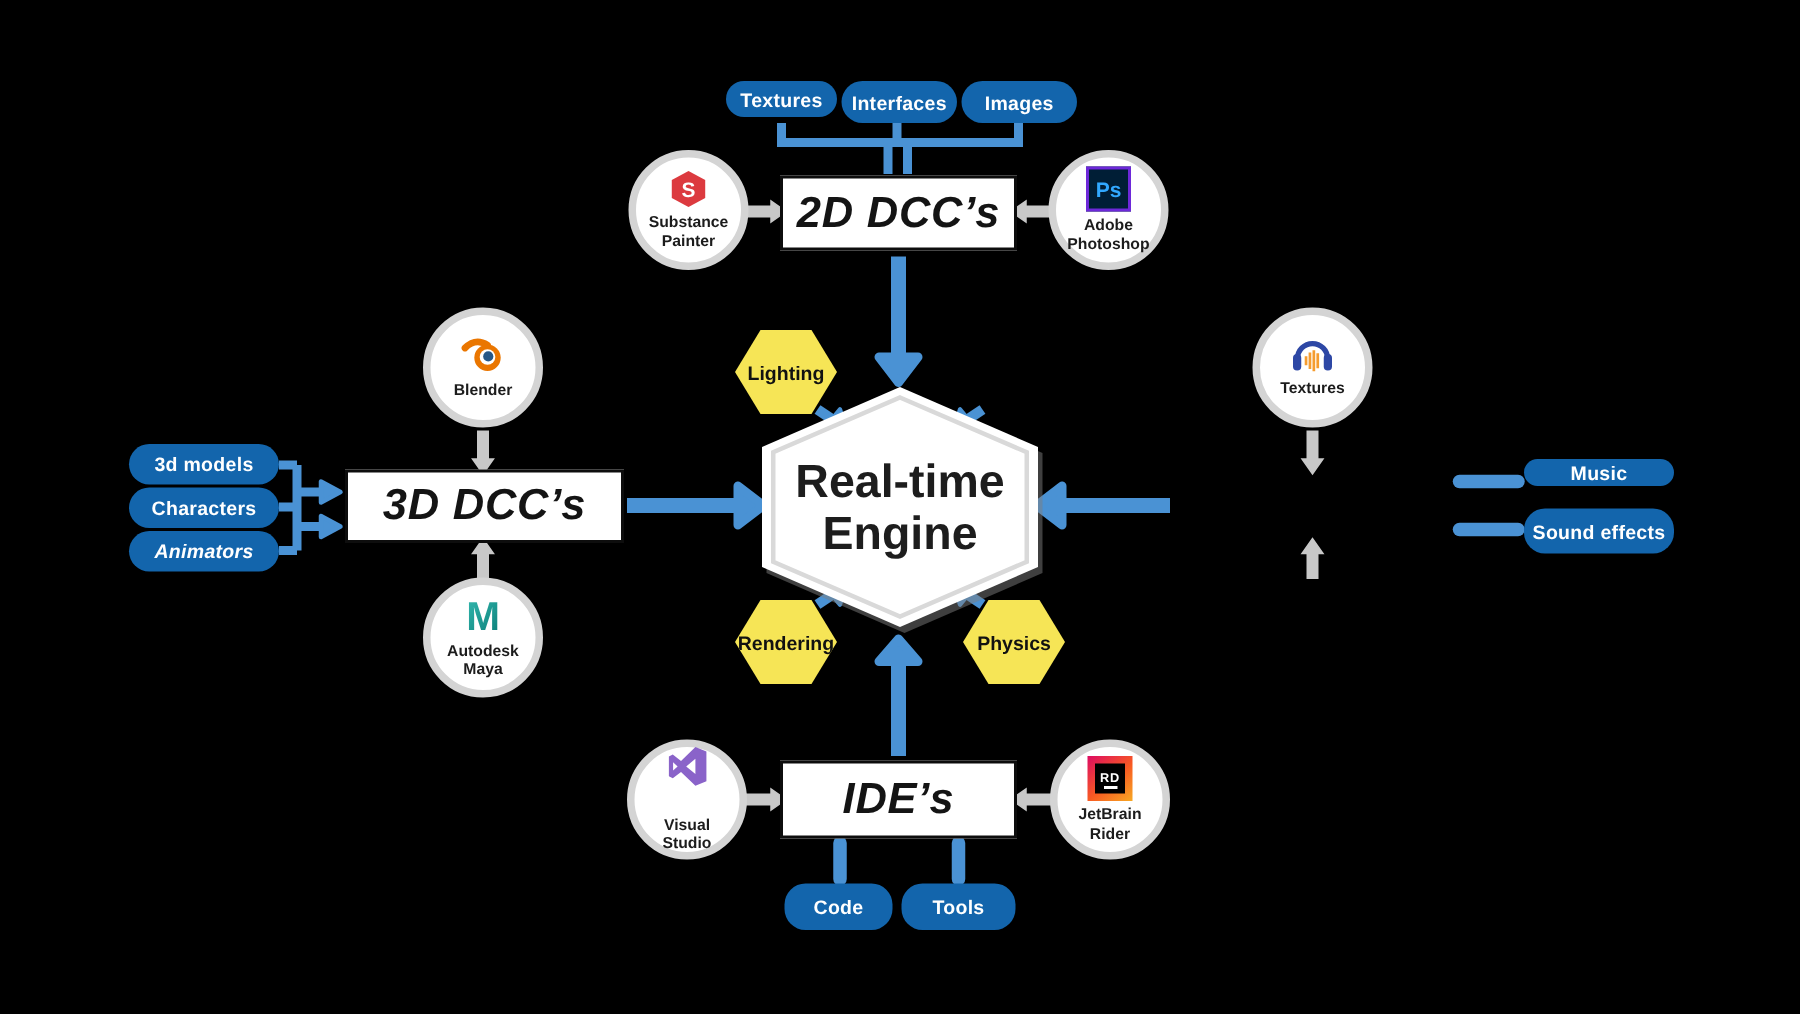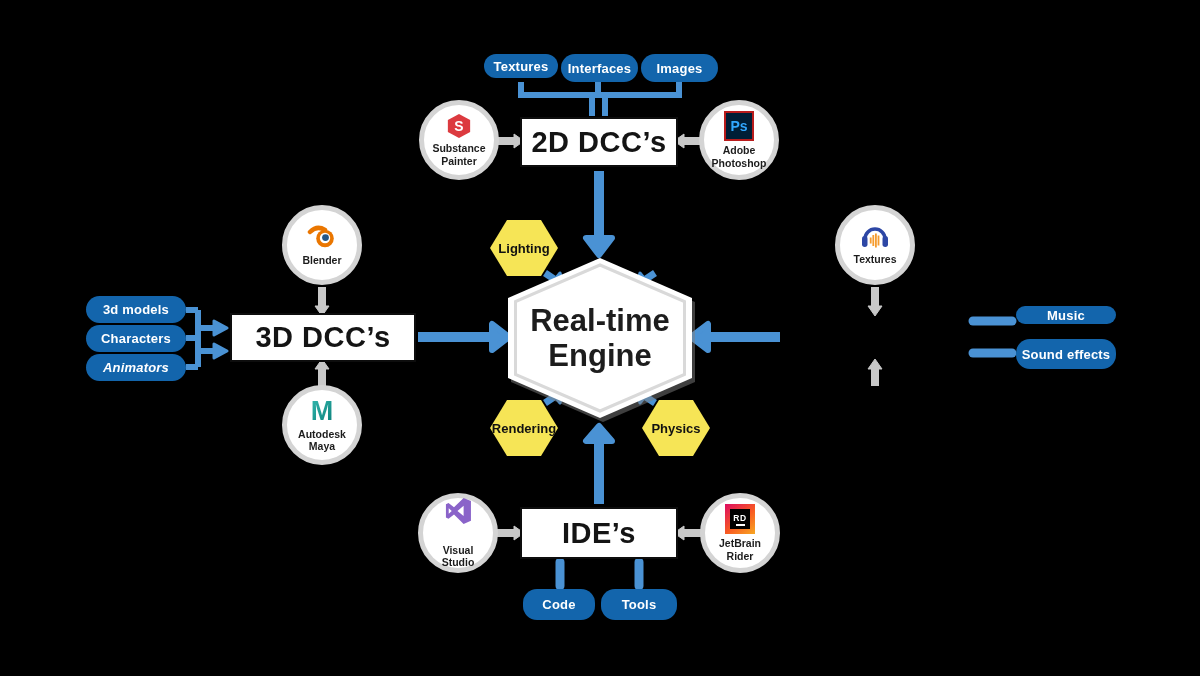--- a/index.html
+++ b/index.html
@@ -4,30 +4,30 @@
 <style>
   html,body{margin:0;padding:0;background:#000;}
   body{width:1200px;height:676px;overflow:hidden;font-family:"Liberation Sans",sans-serif;}
   .canvas{position:relative;width:1200px;height:676px;background:#000;}
   .overlay{position:absolute;left:0;top:0;z-index:1;}
 
   .pill{position:absolute;z-index:3;background:#1365ac;color:#fff;font-size:13px;font-weight:700;
         border-radius:14px;display:flex;align-items:center;justify-content:center;letter-spacing:.2px;}
 
   .node-box{position:absolute;z-index:3;background:#fff;border:2px solid #0d0d0d;box-sizing:border-box;
-            display:flex;align-items:center;justify-content:center;}
+            display:flex;align-items:center;justify-content:center;font-style:italic;}
   .node-title{font-size:29px;font-weight:700;color:#141414;letter-spacing:.5px;}
 
   .tool-circle{position:absolute;z-index:3;width:80px;height:80px;box-sizing:border-box;background:#fff;
                border:5px solid #d4d4d4;border-radius:50%;display:flex;flex-direction:column;
                align-items:center;justify-content:center;gap:3px;}
   .tool-label{font-size:10.5px;font-weight:700;color:#1c1c1c;text-align:center;line-height:1.15;max-width:62px;}
 
   .icon-sq{width:30px;height:30px;box-sizing:border-box;display:flex;align-items:center;justify-content:center;font-weight:700;}
-  .ps-icon{background:#001e36;border:2px solid #b91c1c;color:#31a8ff;font-size:14px;text-align:center;}
+  .ps-icon{background:#001e36;border:2px solid #6d28d9;color:#31a8ff;font-size:14px;text-align:center;}
   .au-icon{background:#07241f;border:2px solid #00c3a5;color:#00c3a5;font-size:13px;}
   .rider-icon{background:linear-gradient(140deg,#dd0b62,#f85b22 55%,#f7a823);padding:5px;}
   .rider-inner{width:100%;height:100%;background:#000;display:flex;flex-direction:column;align-items:center;justify-content:center;color:#fff;font-size:8.5px;font-weight:700;letter-spacing:.5px;}
   .rider-bar{width:9px;height:1.5px;background:#fff;margin-top:1.5px;}
   .maya-m{font-size:27px;font-weight:700;line-height:1;background:linear-gradient(135deg,#33b8ae,#0a7d78);
           -webkit-background-clip:text;background-clip:text;color:transparent;}
 
   .cap-hex{position:absolute;z-index:3;width:68px;height:56px;background:#f6e556;
            clip-path:polygon(0% 50%,25% 0%,75% 0%,100% 50%,75% 100%,25% 100%);
            display:flex;align-items:center;justify-content:center;font-size:13px;font-weight:700;color:#111;}

